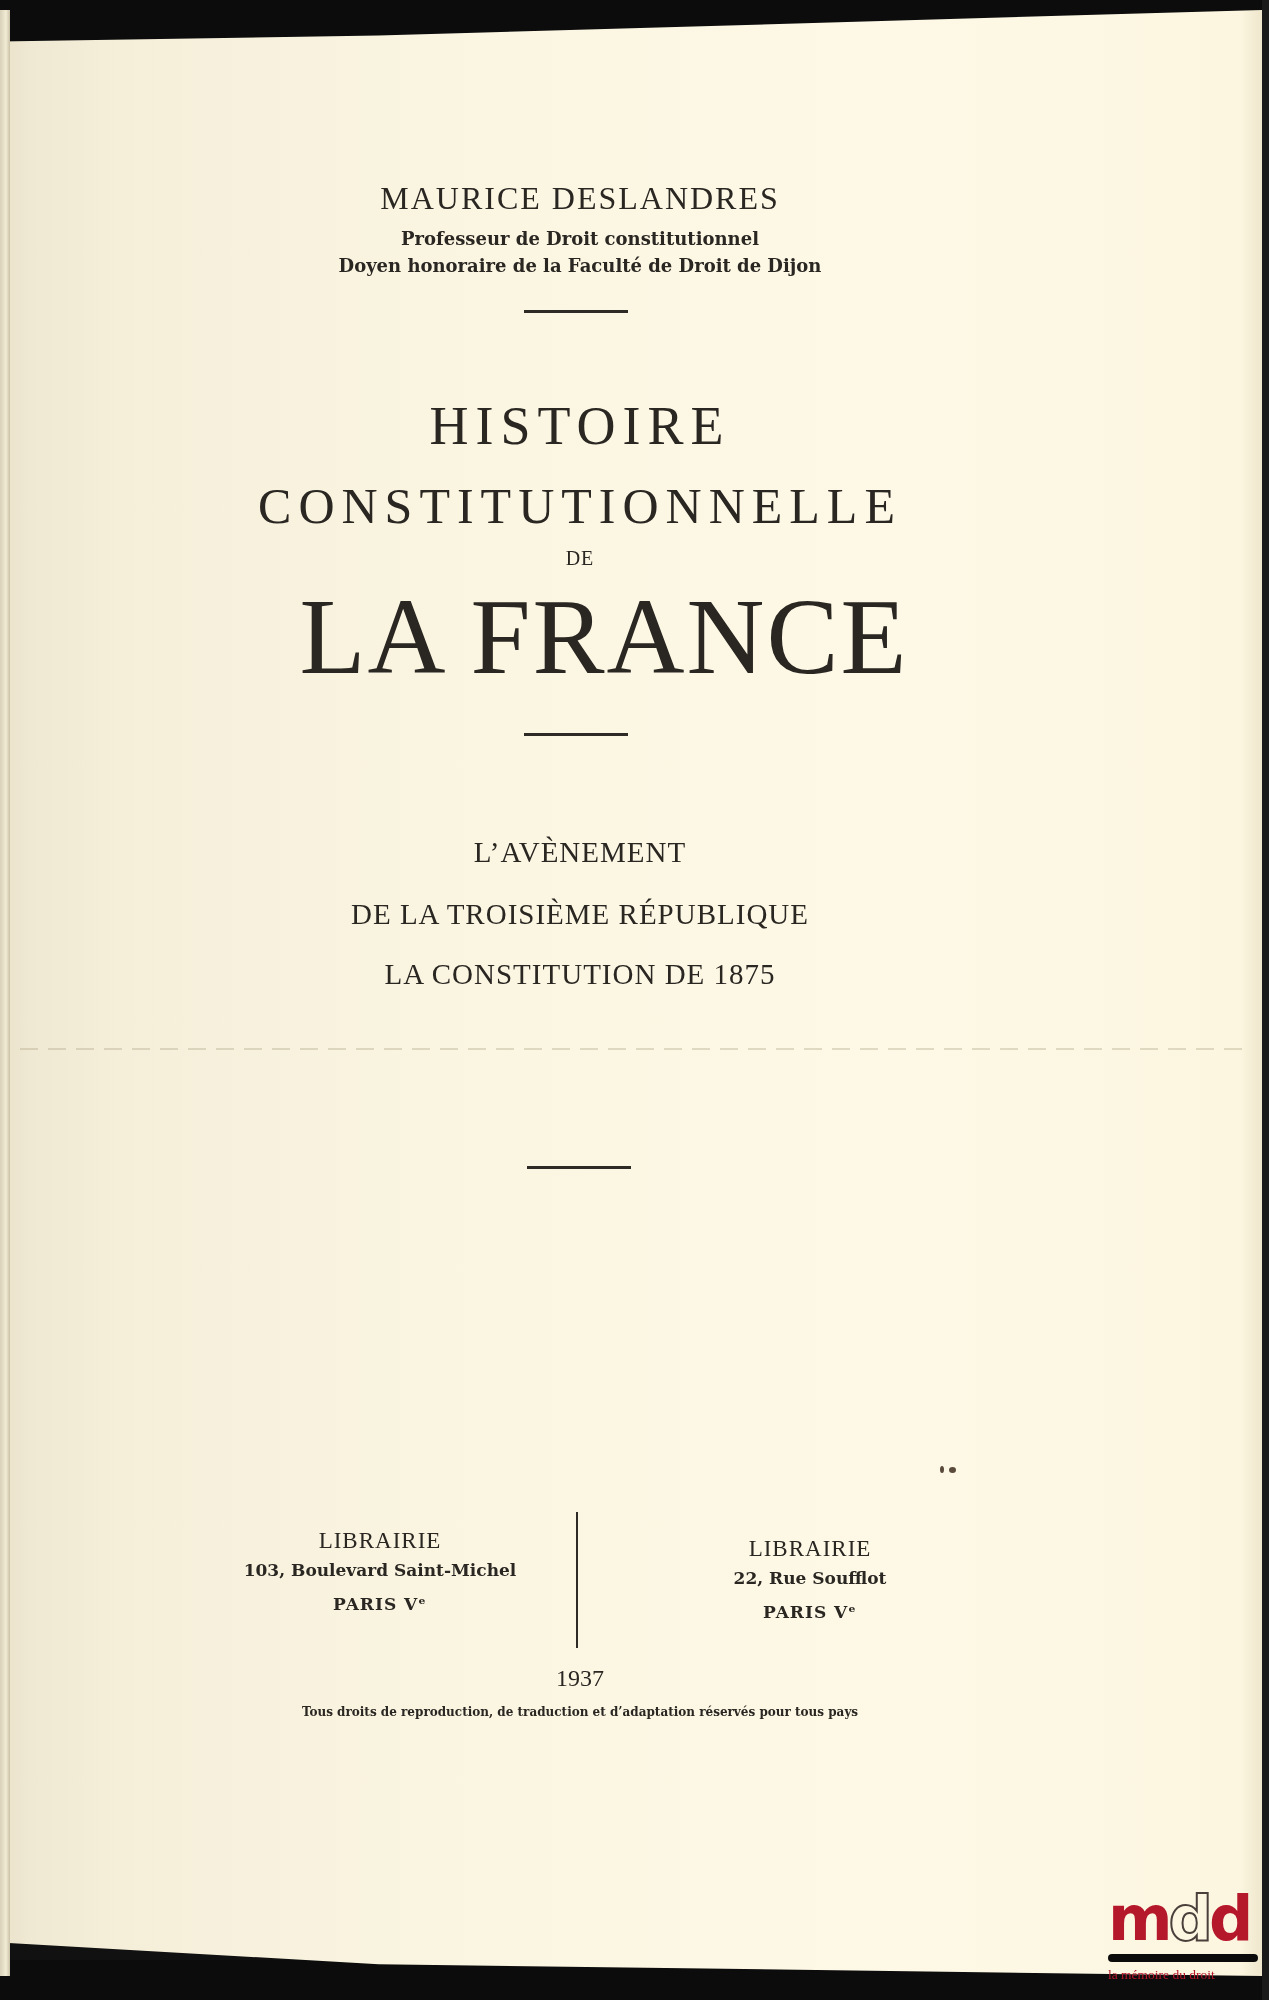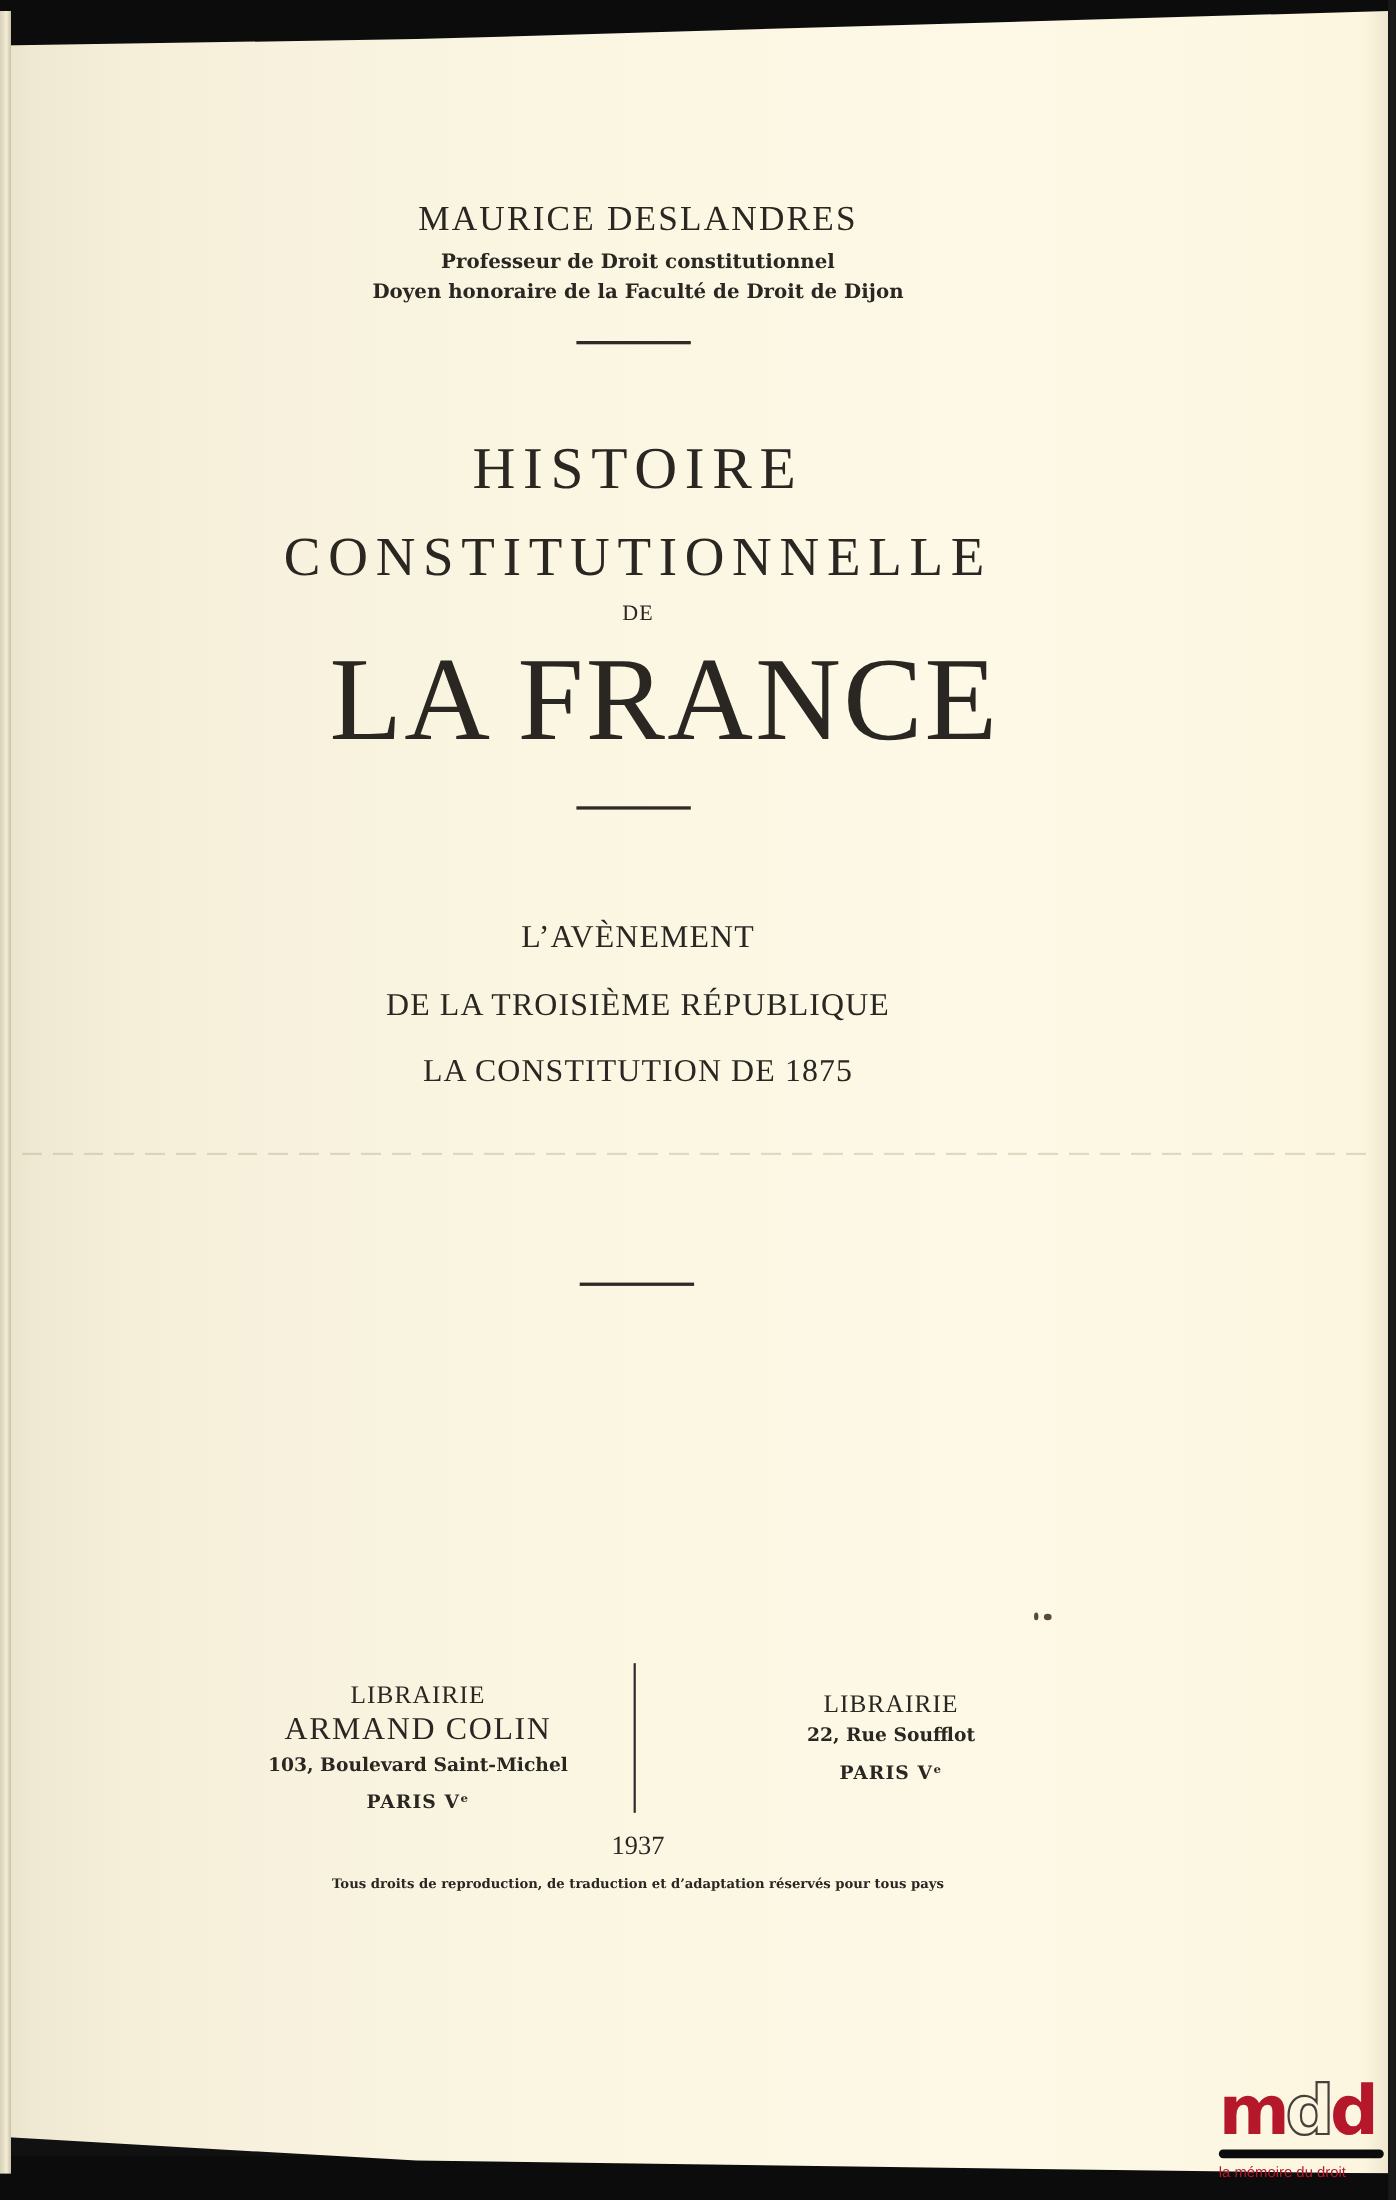--- a/index.html
+++ b/index.html
@@ -93,21 +93,21 @@
       font-family: "DejaVu Sans", sans-serif; font-size: 62px; font-weight: bold;
       color: #b5172b; line-height: 62px; letter-spacing: -4px;
     }
     .logo-mark .outline {
       color: transparent; -webkit-text-stroke: 2px #4a3f3a;
     }
     .logo-bar {
       width: 150px; height: 8px; background: #0b0b0b; border-radius: 4px; margin-top: 4px;
     }
     .logo-text {
-      font-family: Liberation Sans, sans-serif; font-size: 13.5px; color: #b5172b;
+      font-family: Liberation Serif, serif; font-size: 13.5px; color: #b5172b;
       margin-top: 5px; white-space: nowrap;
     }
   </style>
 </head>
 <body>
 
 <div class="top-shadow"></div>
 <div class="bottom-shadow"></div>
 <div class="page"></div>
 <div class="page-edge-left"></div>
@@ -129,21 +129,20 @@
   <div class="abs sub sub1">L’AVÈNEMENT</div>
   <div class="abs sub sub2">DE LA TROISIÈME RÉPUBLIQUE</div>
   <div class="abs sub sub3">LA CONSTITUTION DE 1875</div>
   <div class="rule rule3"></div>
 
   <div class="stain" style="left:940px;top:1466px;width:4px;height:7px;"></div>
   <div class="stain" style="left:949px;top:1467px;width:7px;height:6px;"></div>
 
   <div class="pub pub-left">
     <div class="lib">LIBRAIRIE</div>
-    <div class="name">ARMAND COLIN</div>
     <div class="addr">103, Boulevard Saint-Michel</div>
     <div class="city">PARIS Vᵉ</div>
   </div>
   <div class="vdivider"></div>
   <div class="pub pub-right">
     <div class="lib">LIBRAIRIE</div>
     <div class="addr">22, Rue Soufflot</div>
     <div class="city">PARIS Vᵉ</div>
   </div>
 

